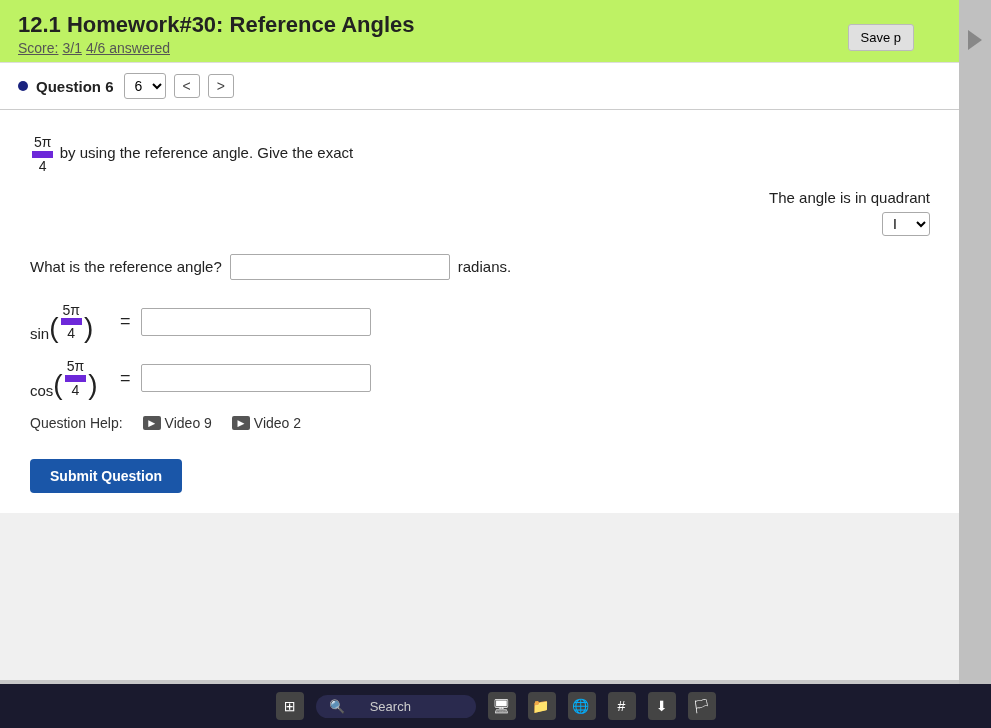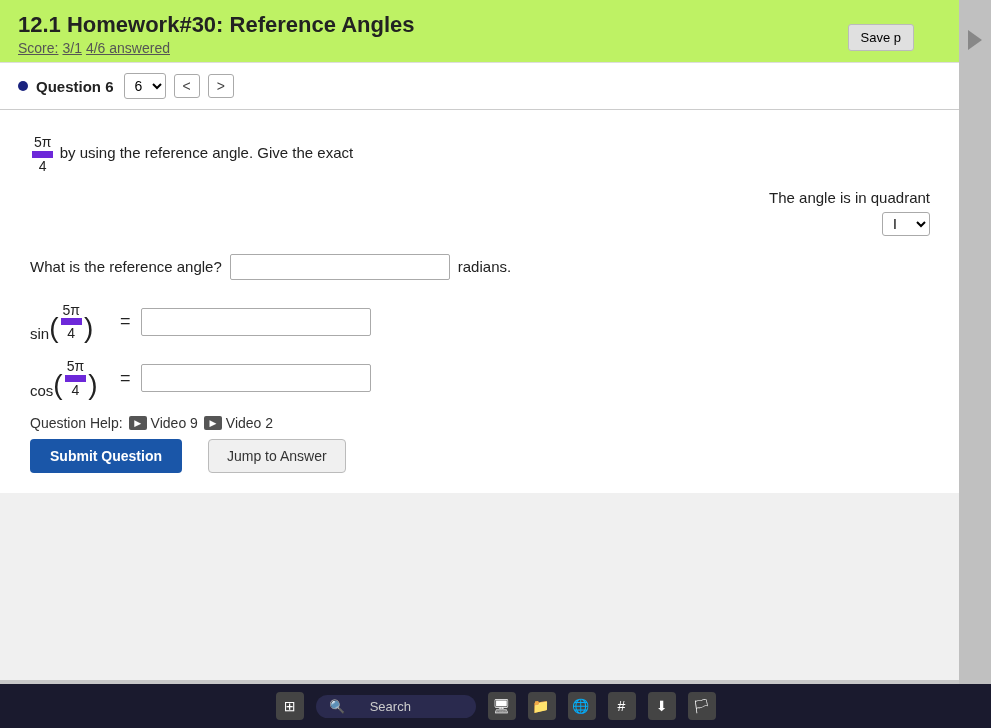--- a/index.html
+++ b/index.html
@@ -202,25 +202,25 @@
       background: #fff;
     }
 
     .equals {
       font-size: 18px;
       color: #222;
     }
 
     .help-section {
       margin-top: 10px;
-      margin-bottom: 8px;
+      margin-bottom: 28px;
       font-size: 14px;
       color: #333;
       display: flex;
-      gap: 6px;
+      gap: 20px;
     }
 
     .video-link {
       display: inline-flex;
       align-items: center;
       gap: 4px;
       color: #333;
       text-decoration: none;
       font-size: 14px;
       cursor: pointer;
@@ -234,21 +234,21 @@
       display: inline-flex;
       align-items: center;
       justify-content: center;
       color: #fff;
       font-size: 9px;
     }
 
     .button-row {
       display: flex;
       align-items: center;
-      gap: 26px;
+      gap: 2px;
       margin-top: 6px;
     }
 
     .submit-btn {
       background: #1a56a8;
       color: #fff;
       border: none;
       padding: 9px 20px;
       font-size: 14px;
       font-weight: bold;
@@ -412,21 +412,20 @@
         <span>Video 9</span>
       </span>
       <span class="video-link">
         <span class="video-icon">▶</span>
         <span>Video 2</span>
       </span>
     </div>
 
     <div class="button-row">
       <button class="submit-btn">Submit Question</button>
-      <button class="jump-btn">Jump to Answer</button>
     </div>
 
   </div>
 </div>
 
 <div class="panel-right-edge">
   <div class="chevron-right"></div>
 </div>
 
 <div class="taskbar">

